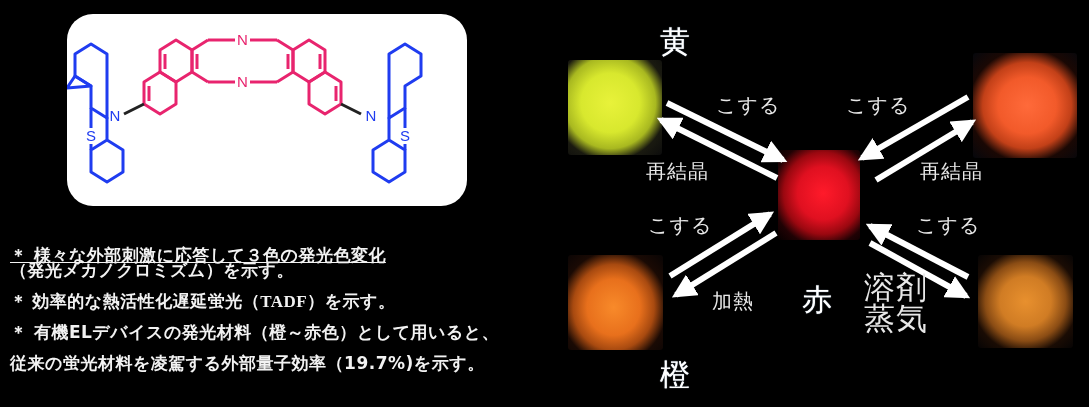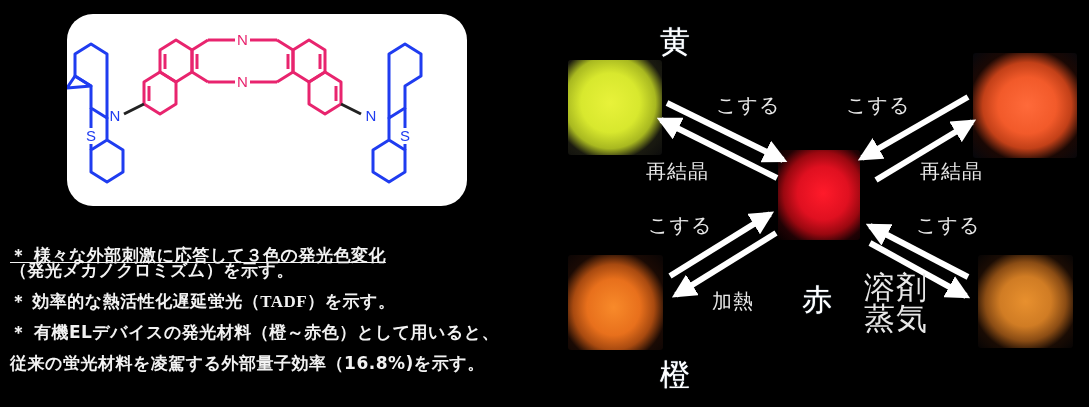--- a/index.html
+++ b/index.html
@@ -101,21 +101,21 @@
         <text x="338" y="127" fill="#1f3cf0">S</text>
       </g>
     </svg>
   </div>
 
   <div class="notes">
     <div class="note-line" style="top:16px;text-decoration:underline;">＊ 様々な外部刺激に応答して３色の発光色変化</div>
     <div class="note-line" style="top:31px;text-align:right;">（発光メカノクロミズム）を示す。</div>
     <div class="note-line" style="top:62px;font-family:Liberation Serif, serif;">＊ 効率的な熱活性化遅延蛍光（TADF）を示す。</div>
     <div class="note-line" style="top:81px;margin-top:12px;">＊ 有機ELデバイスの発光材料（橙～赤色）として用いると、</div>
-    <div class="note-line" style="top:124px;">従来の蛍光材料を凌駕する外部量子効率（16.8%)を示す。</div>
+    <div class="note-line" style="top:124px;">従来の蛍光材料を凌駕する外部量子効率（19.7%)を示す。</div>
   </div>
 
   <div class="powder p-yellow"></div>
   <div class="powder p-red"></div>
   <div class="powder p-orange1"></div>
   <div class="powder p-orange2"></div>
   <div class="powder p-amber"></div>
 
   <svg class="arrows" width="1089" height="407">
     <defs>

